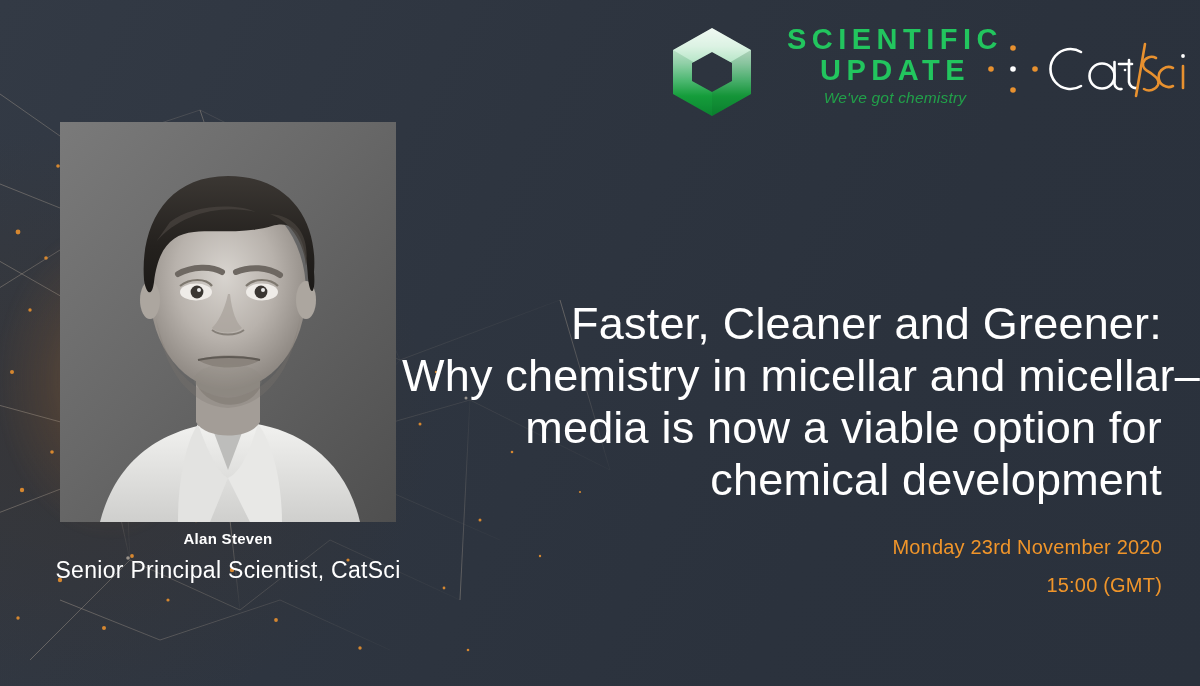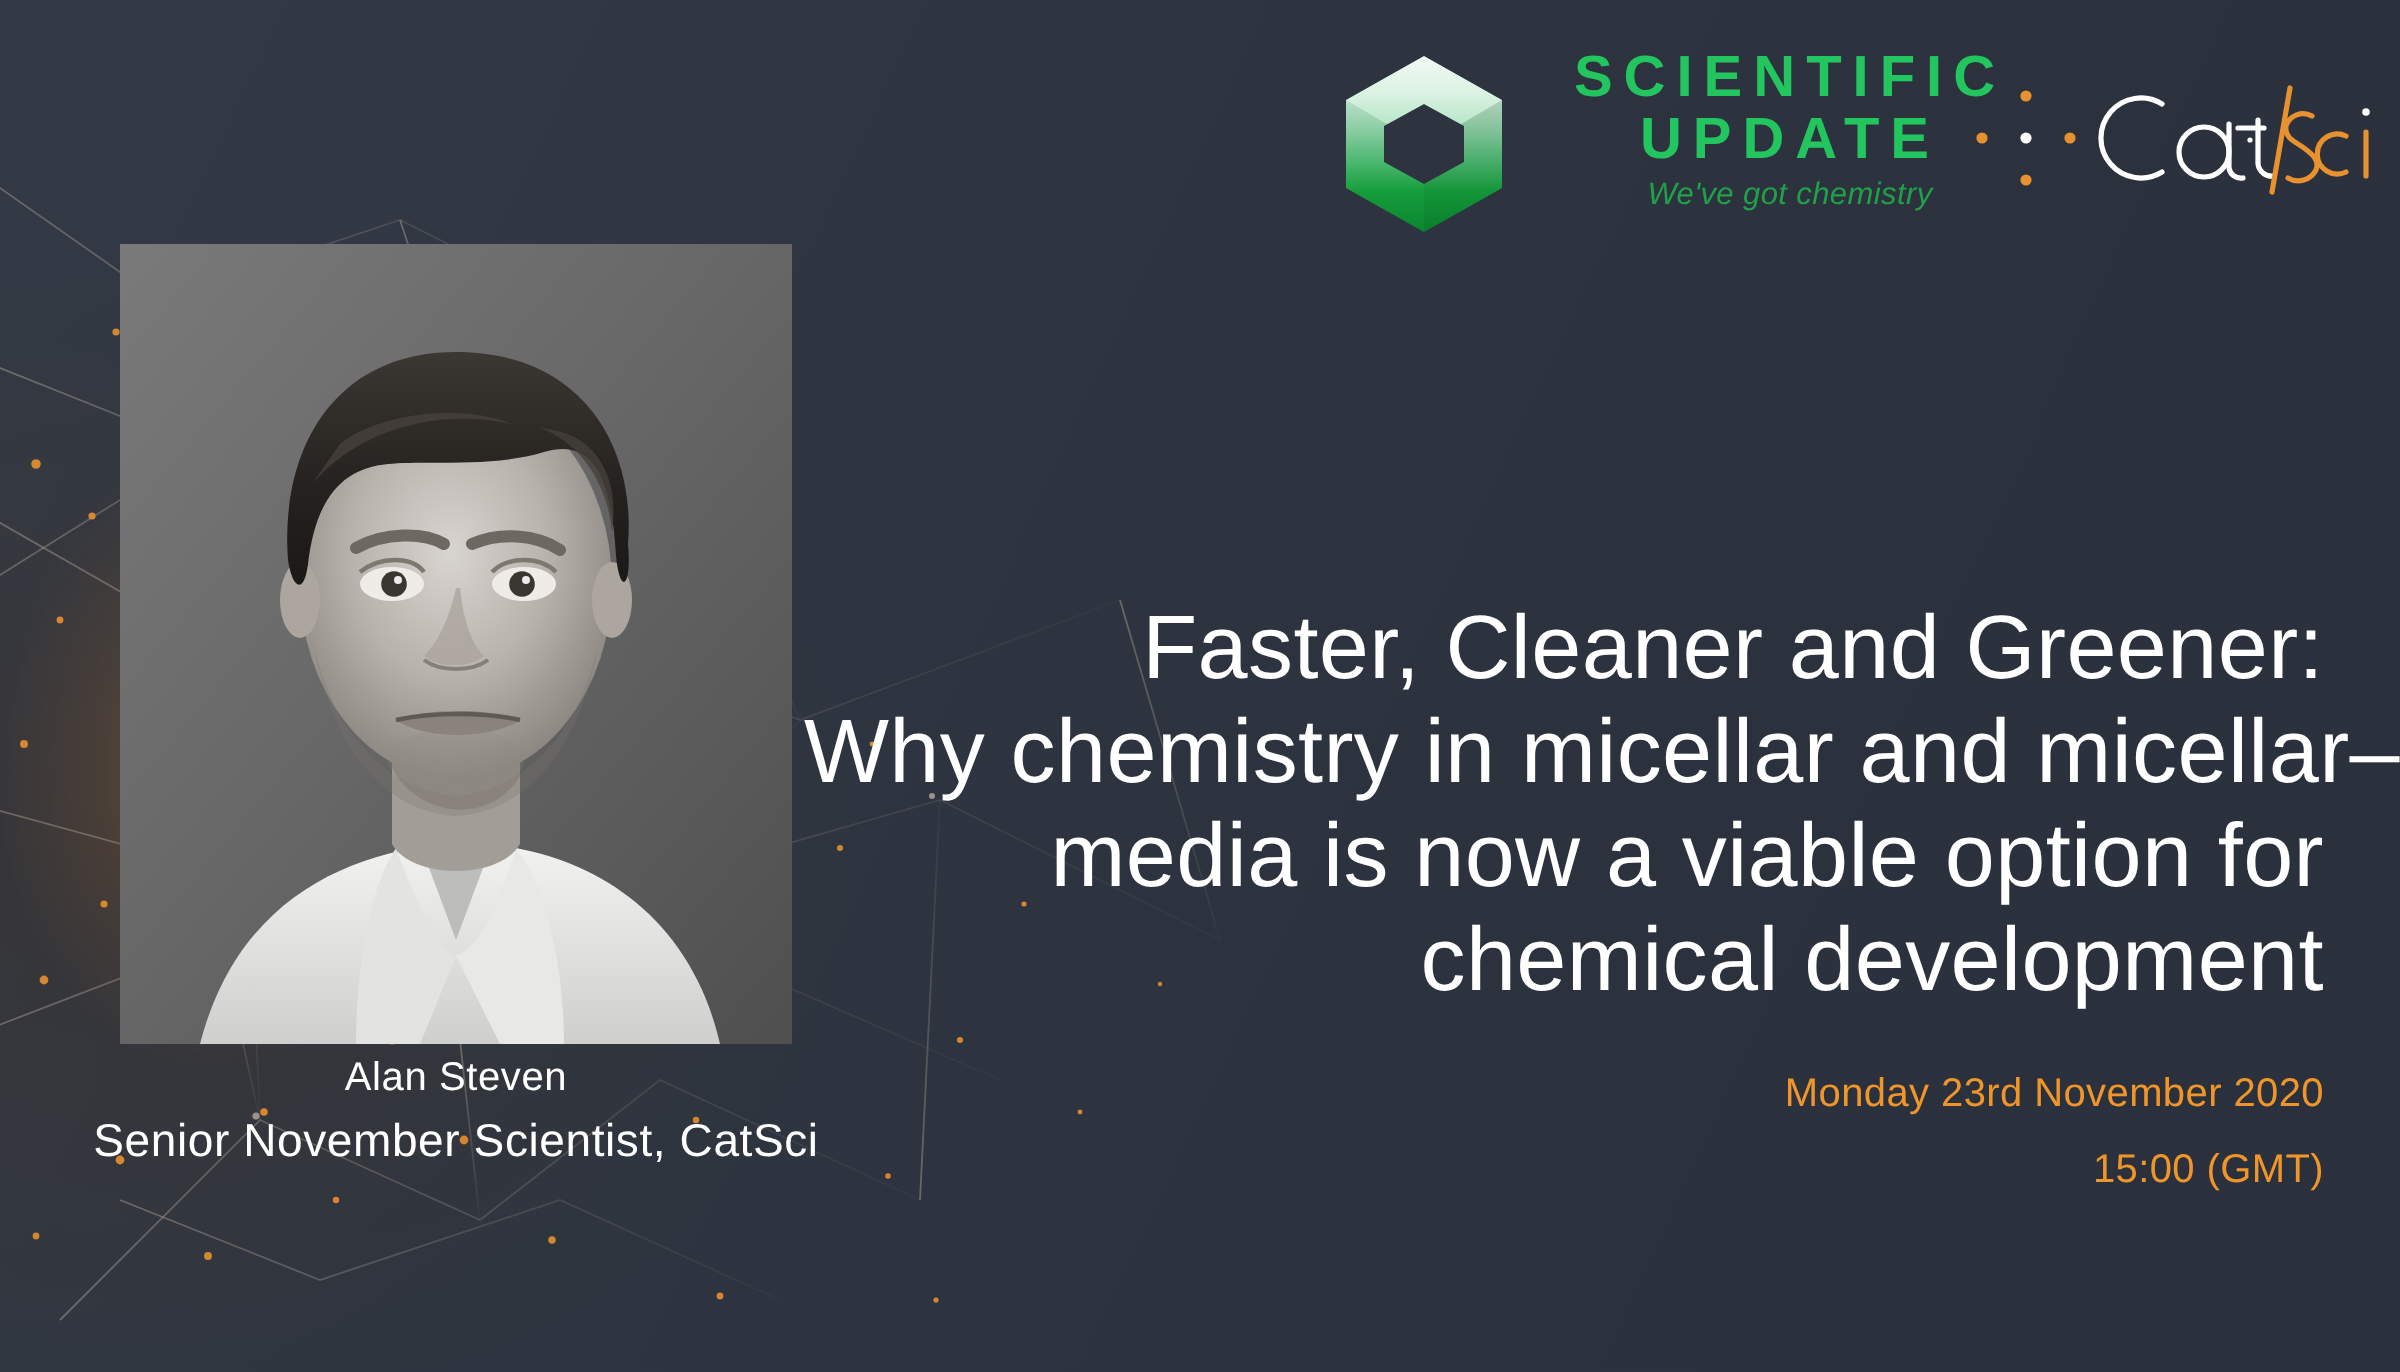--- a/index.html
+++ b/index.html
@@ -55,21 +55,21 @@
     overflow:hidden;
     background:#6a6a6a;
   }
   .photo svg { display:block; }
 
   
   .speaker {
     position:absolute; left:20px; top:524px; width:416px;
     text-align:center; color:#ffffff;
   }
-  .speaker-name { font-size:20px; font-weight:400; letter-spacing:0.3px; line-height:30px; }
+  .speaker-name { font-size:15px; font-weight:700; letter-spacing:0.3px; line-height:30px; }
   .speaker-role { font-size:23px; font-weight:300; letter-spacing:0.3px; line-height:32px; }
 
   
   .titleblock {
     position:absolute; right:38px; top:254px; width:760px; text-align:right;margin-top:44px;
   }
   .title {
     color:#ffffff; font-weight:300; font-size:45px; line-height:52px;
     letter-spacing:0.2px; font-family:"Liberation Sans", sans-serif;
     -webkit-font-smoothing:antialiased;
@@ -304,21 +304,21 @@
       <path d="M138 238 C156 234 182 234 200 238" stroke="#5f5a54" stroke-width="2.2" fill="none"></path>
 
       <path d="M96 196 C104 238 128 272 168 276 C208 272 232 238 240 196
                C232 248 206 284 168 286 C130 284 104 248 96 196 Z" fill="#7e7871" opacity="0.28"></path>
       <ellipse cx="168" cy="258" rx="34" ry="16" fill="#8e8781" opacity="0.22"></ellipse>
     </svg>
   </div>
 
   <div class="speaker">
     <div class="speaker-name">Alan Steven</div>
-    <div class="speaker-role">Senior November Scientist, CatSci</div>
+    <div class="speaker-role">Senior Principal Scientist, CatSci</div>
   </div>
 
   <div class="titleblock">
     <div class="title">
       <span class="ln">Faster, Cleaner and Greener:</span>
       <span class="ln">Why chemistry in micellar and micellar–like</span>
       <span class="ln">media is now a viable option for</span>
       <span class="ln">chemical development</span>
     </div>
     <div class="datetime">

